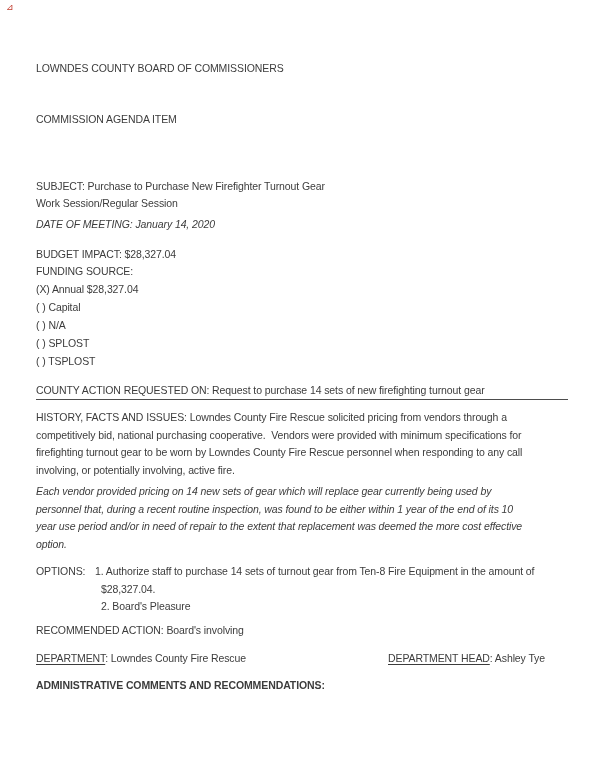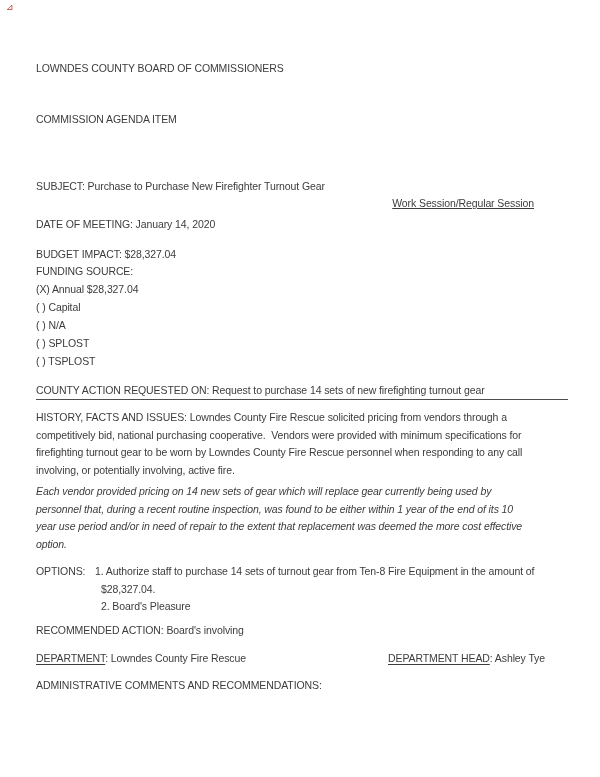--- a/index.html
+++ b/index.html
@@ -15,22 +15,22 @@
     color:#3c3c3c;
     overflow:hidden;
   }
   .corner-mark {
     position:absolute; left:6px; top:3px;
     font-size:9px; line-height:9px;
     color:#c0392b;
   }
   .doc-header { text-align:left; line-height:17px; white-space:pre; }
   .subject { margin-top:16px; line-height:17px; white-space:pre; }
-  .session { line-height:17px; text-align:right; padding-right:34px; white-space:pre;text-decoration:underline; }
-  .date { margin-top:4px; line-height:17px; white-space:pre; }
+  .session { line-height:17px; text-align:left; padding-right:34px; white-space:pre; }
+  .date { margin-top:4px; line-height:17px; white-space:pre;font-style:italic; }
   .budget { margin-top:13px; line-height:17px; white-space:pre; }
   .funding-label { line-height:17px; white-space:pre; }
   .funding-list { line-height:18px; }
   .funding-list div { white-space:pre; }
   .county-action {
     margin-top:13px;
     line-height:14px;
     padding-bottom:2px;
     border-bottom:1.4px solid #4d4d4d;
     white-space:pre;
@@ -41,21 +41,21 @@
   .options { margin-top:10px; display:flex; align-items:flex-start; }
   .options-label { width:59px; flex:0 0 59px; line-height:17.5px; white-space:pre; }
   .options-body { line-height:17.5px; }
   .options-body div { white-space:pre; }
   .opt-indent { margin-left:6px; }
   .recommended { margin-top:6px; line-height:17.5px; white-space:pre; }
   .dept-row { margin-top:10.5px; line-height:17.5px; display:flex; }
   .dept-left { flex:1 1 auto; white-space:pre; }
   .dept-right { flex:0 0 180px; width:180px; white-space:pre; }
   .u { text-decoration:underline; text-underline-offset:2px; }
-  .admin { margin-top:10px; line-height:17.5px; white-space:pre; }
+  .admin { margin-top:10px; line-height:17.5px; white-space:pre;font-weight:bold; }
 </style>
 </head>
 <body>
 
 <div class="page">
 
   <span class="corner-mark">⊿</span>
 
   <div class="doc-header">
     <div>LOWNDES COUNTY BOARD OF COMMISSIONERS</div>

